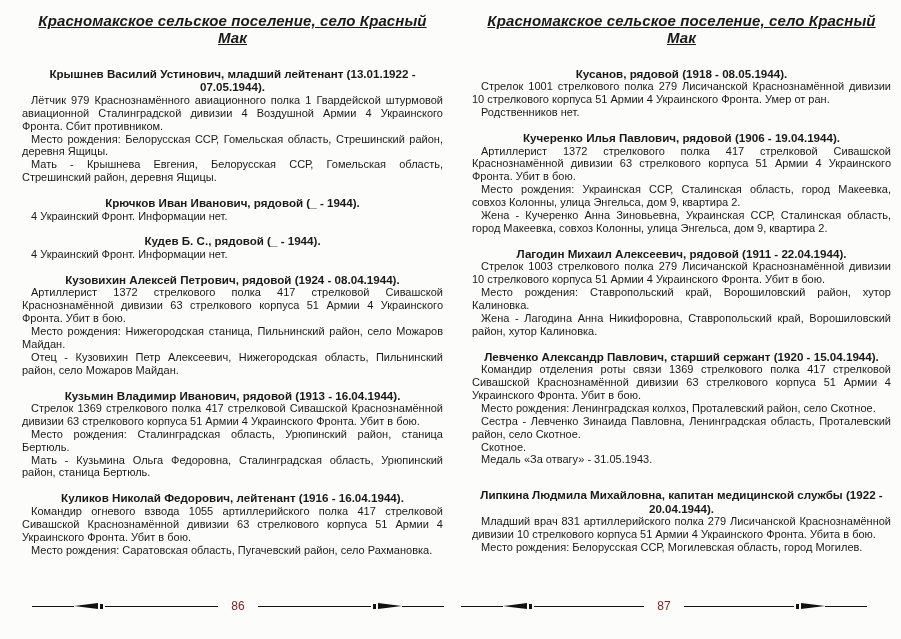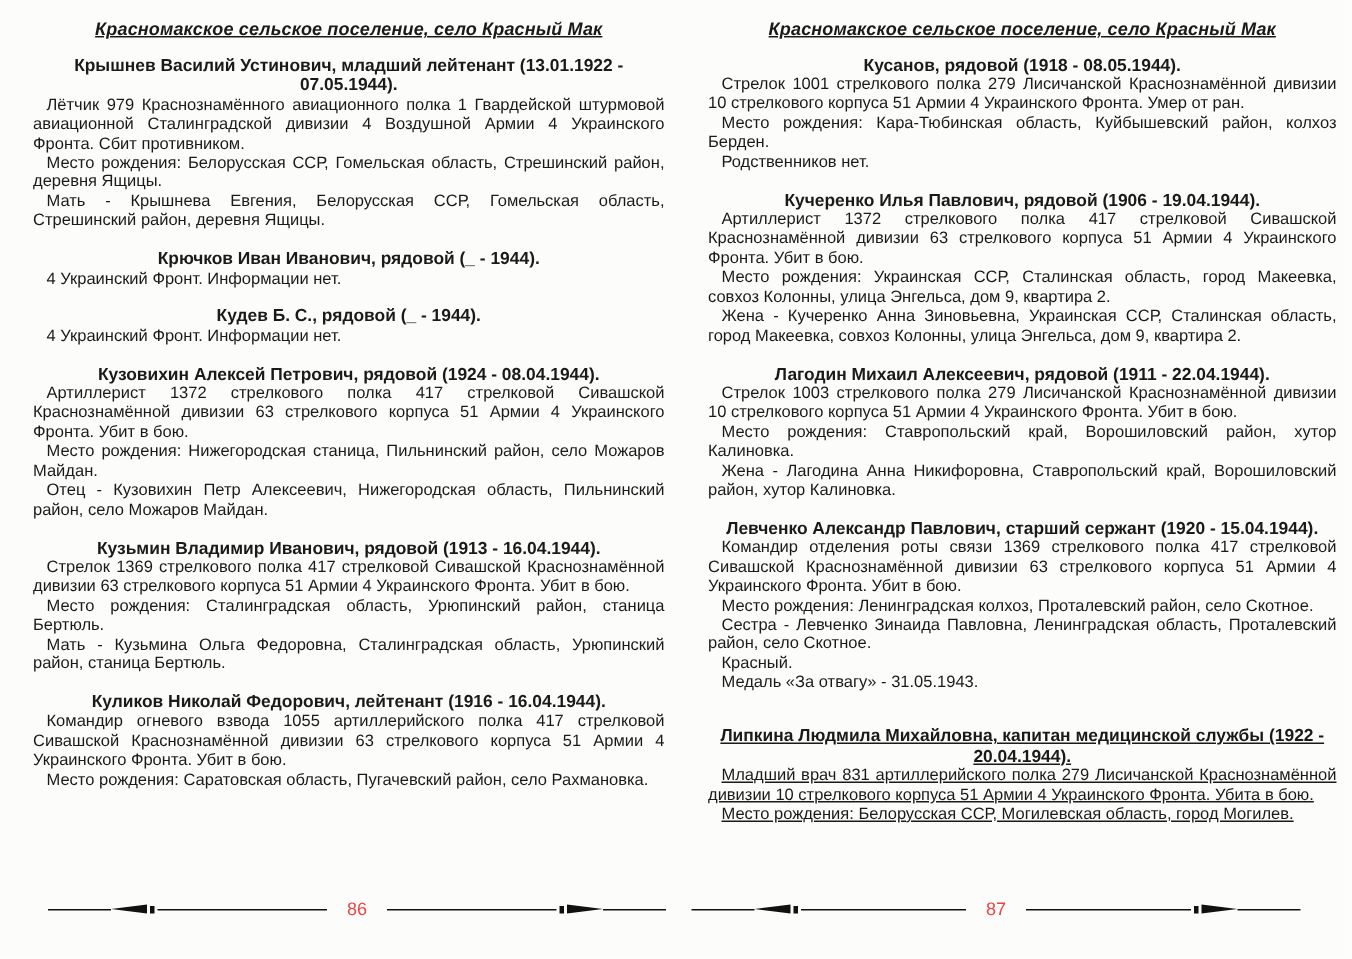--- a/index.html
+++ b/index.html
@@ -11,30 +11,30 @@
     font-family: "Liberation Sans", sans-serif;
     color: #1a1a1a;
     overflow: hidden;
   }
   .page { position: absolute; top: 12px; }
   .page-left  { left: 22px;  width: 421px; }
   .page-right { left: 472px; width: 419px; }
 
   .running-title {
     text-align: center;
-    font-size: 12px;
+    font-size: 15px;
     font-style: italic;
     font-weight: bold;
-    margin-bottom: 11px;
+    margin-bottom: 21px;
     letter-spacing: 0.1px;
   }
   .running-title .rt-text { text-decoration: underline; }
 
   .entry { margin-bottom: 12px; }
-  .entry.gap-lg { margin-top: 22px; text-decoration: underline; }
+  .entry.gap-lg { margin-top: 22px; }
   .entry-title {
     font-weight: bold;
     font-size: 11.6px;
     line-height: 13.4px;
     text-align: center;
   }
   .entry p {
     margin: 0;
     font-size: 11px;
     line-height: 12.9px;
@@ -63,21 +63,21 @@
   .tri-right {
     border-left: 24px solid #111;
     border-top: 3.5px solid transparent;
     border-bottom: 3.5px solid transparent;
   }
   .f-dot { width: 3px; height: 5px; background: #111; margin: 0 2px; }
   .pagenum {
     font-size: 12px;
     padding: 0 13px;
     line-height: 14px;
-    color: #ef4444;
+    color: #7f1d1d;
   }
 </style>
 </head>
 <body>
 
 <div class="spread">
 
   <div class="page page-left">
     <div class="running-title">
       <span class="rt-text">Красномакское сельское поселение, село Красный Мак</span>
@@ -122,21 +122,20 @@
   </div>
 
   <div class="page page-right">
     <div class="running-title">
       <span class="rt-text">Красномакское сельское поселение, село Красный Мак</span>
     </div>
 
     <div class="entry">
       <div class="entry-title">Кусанов, рядовой (1918 - 08.05.1944).</div>
       <p>Стрелок 1001 стрелкового полка 279 Лисичанской Краснознамённой дивизии 10 стрелкового корпуса 51 Армии 4 Украинского Фронта. Умер от ран.</p>
-      <p>Место рождения: Кара-Тюбинская область, Куйбышевский район, колхоз Берден.</p>
       <p>Родственников нет.</p>
     </div>
 
     <div class="entry">
       <div class="entry-title">Кучеренко Илья Павлович, рядовой (1906 - 19.04.1944).</div>
       <p>Артиллерист 1372 стрелкового полка 417 стрелковой Сивашской Краснознамённой дивизии 63 стрелкового корпуса 51 Армии 4 Украинского Фронта. Убит в бою.</p>
       <p>Место рождения: Украинская ССР, Сталинская область, город Макеевка, совхоз Колонны, улица Энгельса, дом 9, квартира 2.</p>
       <p>Жена - Кучеренко Анна Зиновьевна, Украинская ССР, Сталинская область, город Макеевка, совхоз Колонны, улица Энгельса, дом 9, квартира 2.</p>
     </div>
 
@@ -145,21 +144,21 @@
       <p>Стрелок 1003 стрелкового полка 279 Лисичанской Краснознамённой дивизии 10 стрелкового корпуса 51 Армии 4 Украинского Фронта. Убит в бою.</p>
       <p>Место рождения: Ставропольский край, Ворошиловский район, хутор Калиновка.</p>
       <p>Жена - Лагодина Анна Никифоровна, Ставропольский край, Ворошиловский район, хутор Калиновка.</p>
     </div>
 
     <div class="entry">
       <div class="entry-title">Левченко Александр Павлович, старший сержант (1920 - 15.04.1944).</div>
       <p>Командир отделения роты связи 1369 стрелкового полка 417 стрелковой Сивашской Краснознамённой дивизии 63 стрелкового корпуса 51 Армии 4 Украинского Фронта. Убит в бою.</p>
       <p>Место рождения: Ленинградская колхоз, Проталевский район, село Скотное.</p>
       <p>Сестра - Левченко Зинаида Павловна, Ленинградская область, Проталевский район, село Скотное.</p>
-      <p>Красный.</p>
+      <p>Скотное.</p>
       <p>Медаль «За отвагу» - 31.05.1943.</p>
     </div>
 
     <div class="entry gap-lg">
       <div class="entry-title">Липкина Людмила Михайловна, капитан медицинской службы (1922 - 20.04.1944).</div>
       <p>Младший врач 831 артиллерийского полка 279 Лисичанской Краснознамённой дивизии 10 стрелкового корпуса 51 Армии 4 Украинского Фронта. Убита в бою.</p>
       <p>Место рождения: Белорусская ССР, Могилевская область, город Могилев.</p>
     </div>
   </div>
 

